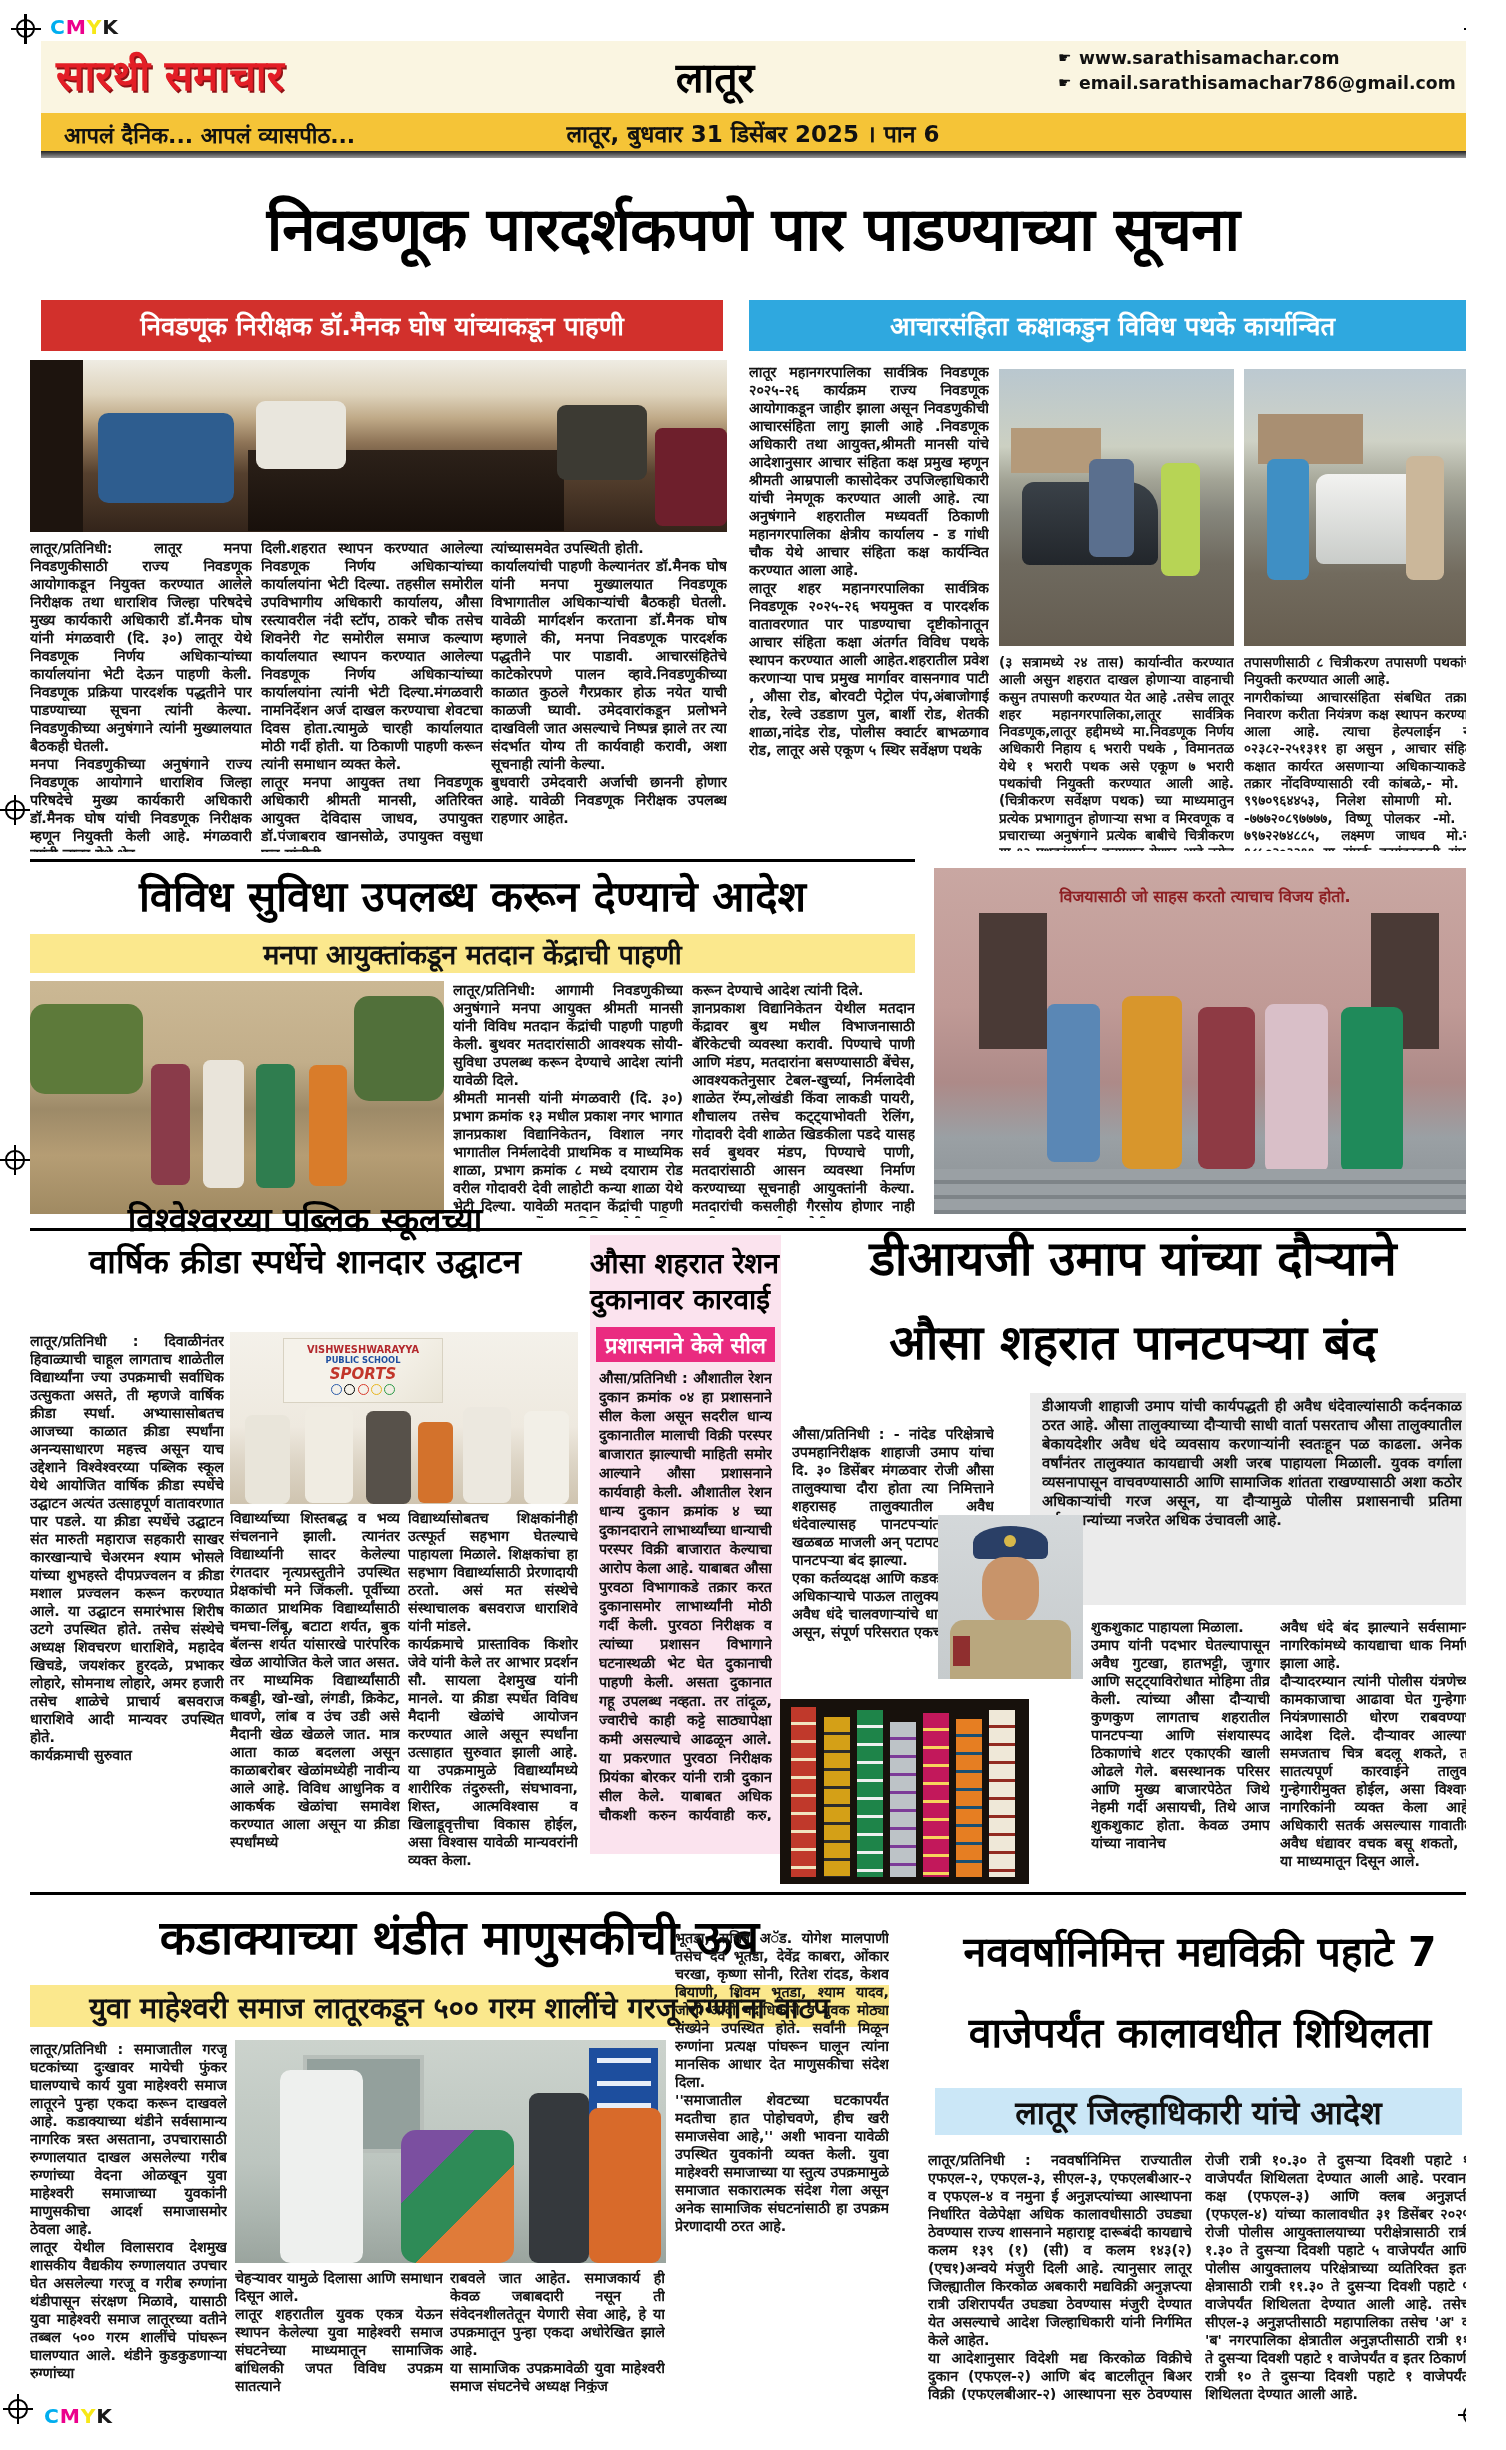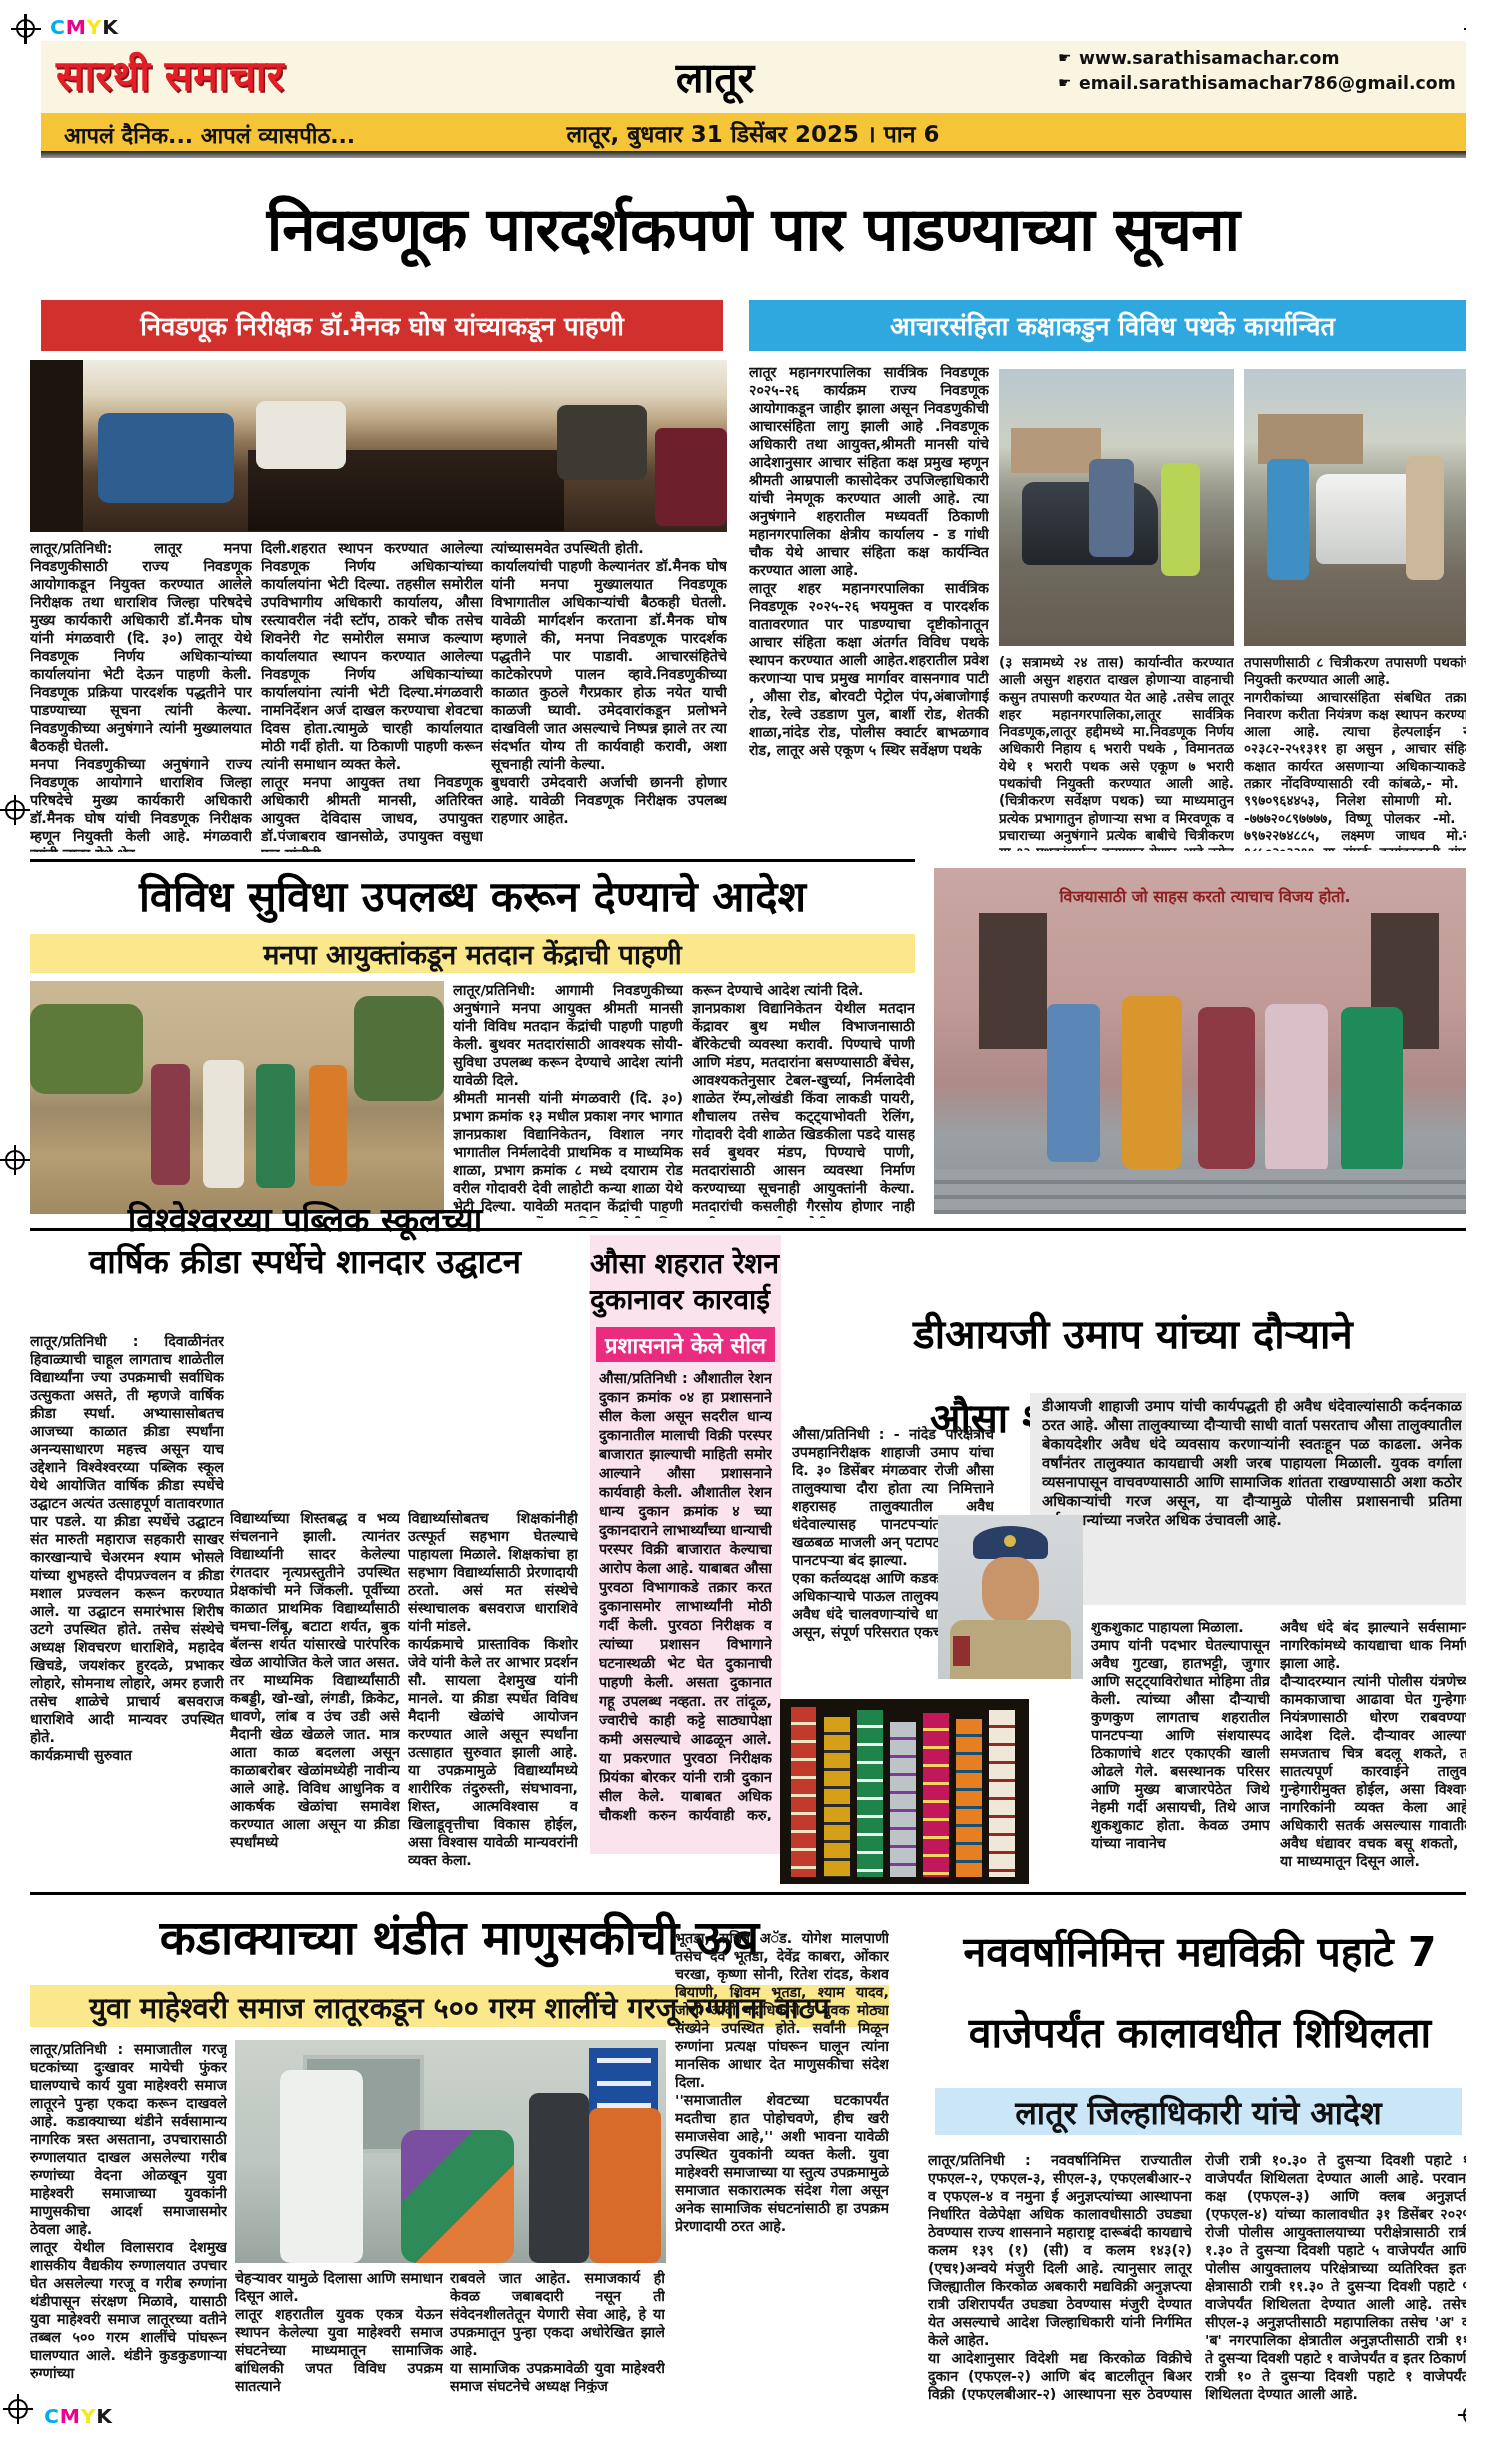--- a/index.html
+++ b/index.html
@@ -195,32 +195,52 @@
 </div>
 
 <div class="rule" style="left:30px;top:1228px;width:1446px;height:3px;"></div>
 
 <div class="h2" style="left:30px;top:1199px;width:550px;font-size:33px;line-height:42px;">
   <div>विश्वेश्वरय्या पब्लिक स्कूलच्या</div>
   <div>वार्षिक क्रीडा स्पर्धेचे शानदार उद्घाटन</div>
 </div>
 <div class="col" style="left:30px;top:1332px;width:194px;height:551px;">लातूर/प्रतिनिधी : दिवाळीनंतर हिवाळ्याची चाहूल लागताच शाळेतील विद्यार्थ्यांना ज्या उपक्रमाची सर्वाधिक उत्सुकता असते, ती म्हणजे वार्षिक क्रीडा स्पर्धा. अभ्यासासोबतच आजच्या काळात क्रीडा स्पर्धांना अनन्यसाधारण महत्त्व असून याच उद्देशाने विश्वेश्वरय्या पब्लिक स्कूल येथे आयोजित वार्षिक क्रीडा स्पर्धेचे उद्घाटन अत्यंत उत्साहपूर्ण वातावरणात पार पडले. या क्रीडा स्पर्धेचे उद्घाटन संत मारुती महाराज सहकारी साखर कारखान्याचे चेअरमन श्याम भोसले यांच्या शुभहस्ते दीपप्रज्वलन व क्रीडा मशाल प्रज्वलन करून करण्यात आले. या उद्घाटन समारंभास शिरीष उटगे उपस्थित होते. तसेच संस्थेचे अध्यक्ष शिवचरण धाराशिवे, महादेव खिचडे, जयशंकर हुरदळे, प्रभाकर लोहारे, सोमनाथ लोहारे, अमर हजारी तसेच शाळेचे प्राचार्य बसवराज धाराशिवे आदी मान्यवर उपस्थित होते.
 कार्यक्रमाची सुरुवात</div>
+<div class="photo" style="left:230px;top:1332px;width:348px;height:172px;background:linear-gradient(180deg,#f4f1ea 0%,#eee9df 55%,#ddd5c6 75%,#cfc4b0 100%);">
+  <div class="schbanner">
+    <div class="t1">VISHWESHWARAYYA</div>
+    <div class="t2">PUBLIC SCHOOL</div>
+    <div class="sports">SPORTS</div>
+    <div class="rings">
+          <i></i>
+          <i></i>
+          <i></i>
+          <i></i>
+          <i></i>
+        </div>
+  </div>
+  <div class="ph" style="left:15px;top:83px;width:45px;height:89px;background:#e9e5da;border-radius:7.5px;"></div>
+  <div class="ph" style="left:75px;top:75px;width:48px;height:96px;background:#f0ece2;border-radius:7.5px;"></div>
+  <div class="ph" style="left:136px;top:79px;width:45px;height:93px;background:#57514a;border-radius:7.5px;"></div>
+  <div class="ph" style="left:188px;top:90px;width:35px;height:81px;background:#d3722c;border-radius:6px;"></div>
+  <div class="ph" style="left:233px;top:75px;width:48px;height:96px;background:#ece8df;border-radius:7.5px;"></div>
+  <div class="ph" style="left:294px;top:79px;width:45px;height:93px;background:#f2efe7;border-radius:7.5px;"></div>
+</div>
 <div class="col" style="left:230px;top:1509px;width:170px;height:374px;">विद्यार्थ्याच्या शिस्तबद्ध व भव्य संचलनाने झाली. त्यानंतर विद्यार्थ्यानी सादर केलेल्या रंगतदार नृत्यप्रस्तुतीने उपस्थित प्रेक्षकांची मने जिंकली. पूर्वीच्या काळात प्राथमिक विद्यार्थ्यांसाठी चमचा-लिंबू, बटाटा शर्यत, बुक बॅलन्स शर्यत यांसारखे पारंपरिक खेळ आयोजित केले जात असत. तर माध्यमिक विद्यार्थ्यांसाठी कबड्डी, खो-खो, लंगडी, क्रिकेट, धावणे, लांब व उंच उडी असे मैदानी खेळ खेळले जात. मात्र आता काळ बदलला असून काळाबरोबर खेळांमध्येही नावीन्य आले आहे. विविध आधुनिक व आकर्षक खेळांचा समावेश करण्यात आला असून या क्रीडा स्पर्धांमध्ये</div>
 <div class="col" style="left:408px;top:1509px;width:170px;height:374px;">विद्यार्थ्यासोबतच शिक्षकांनीही उत्स्फूर्त सहभाग घेतल्याचे पाहायला मिळाले. शिक्षकांचा हा सहभाग विद्यार्थ्यासाठी प्रेरणादायी ठरतो. असं मत संस्थेचे संस्थाचालक बसवराज धाराशिवे यांनी मांडले.
 कार्यक्रमाचे प्रास्ताविक किशोर जेवे यांनी केले तर आभार प्रदर्शन सौ. सायला देशमुख यांनी मानले. या क्रीडा स्पर्धेत विविध मैदानी खेळांचे आयोजन करण्यात आले असून स्पर्धांना उत्साहात सुरुवात झाली आहे. या उपक्रमामुळे विद्यार्थ्यांमध्ये शारीरिक तंदुरुस्ती, संघभावना, शिस्त, आत्मविश्वास व खिलाडूवृत्तीचा विकास होईल, असा विश्वास यावेळी मान्यवरांनी व्यक्त केला.</div>
 
 <div class="ration">
   <div class="t">औसा शहरात रेशन</div>
   <div class="t" style="margin-top:0;">दुकानावर कारवाई</div>
   <div class="k">प्रशासनाने केले सील</div>
   <div class="b">औसा/प्रतिनिधी : औशातील रेशन दुकान क्रमांक ०४ हा प्रशासनाने सील केला असून सदरील धान्य दुकानातील मालाची विक्री परस्पर बाजारात झाल्याची माहिती समोर आल्याने औसा प्रशासनाने कार्यवाही केली. औशातील रेशन धान्य दुकान क्रमांक ४ च्या दुकानदाराने लाभार्थ्यांच्या धान्याची परस्पर विक्री बाजारात केल्याचा आरोप केला आहे. याबाबत औसा पुरवठा विभागाकडे तक्रार करत दुकानासमोर लाभार्थ्यांनी मोठी गर्दी केली. पुरवठा निरीक्षक व त्यांच्या प्रशासन विभागाने घटनास्थळी भेट घेत दुकानाची पाहणी केली. असता दुकानात गहू उपलब्ध नव्हता. तर तांदूळ, ज्वारीचे काही कट्टे साठ्यापेक्षा कमी असल्याचे आढळून आले. या प्रकरणात पुरवठा निरीक्षक प्रियंका बोरकर यांनी रात्री दुकान सील केले. याबाबत अधिक चौकशी करुन कार्यवाही करु, असे पुरवठा विभागाच्या वतीने सांगण्यात आले.</div>
 </div>
 
-<div class="h2" style="left:791px;top:1292px;width:684px;font-size:40px;line-height:84px;">
+<div class="h2" style="left:791px;top:1216px;width:684px;font-size:48px;line-height:84px;">
   <div>डीआयजी उमाप यांच्या दौऱ्याने</div>
   <div>औसा शहरात पानटपऱ्या बंद</div>
 </div>
 <div class="col" style="left:792px;top:1425px;width:202px;height:271px;">औसा/प्रतिनिधी : - नांदेड परिक्षेत्राचे उपमहानिरीक्षक शाहाजी उमाप यांचा दि. ३० डिसेंबर मंगळवार रोजी औसा तालुक्याचा दौरा होता त्या निमित्ताने शहरासह तालुक्यातील अवैध धंदेवाल्यासह पानटपऱ्यांत एकच खळबळ माजली अन् पटापट शहरातील पानटपऱ्या बंद झाल्या.
 एका कर्तव्यदक्ष आणि कडक शिस्तीच्या अधिकाऱ्याचे पाऊल तालुक्यात पडताच अवैध धंदे चालवणाऱ्यांचे धाबे दणाणले असून, संपूर्ण परिसरात एकच</div>
 <div class="graybox">
   <div class="b">डीआयजी शाहाजी उमाप यांची कार्यपद्धती ही अवैध धंदेवाल्यांसाठी कर्दनकाळ ठरत आहे. औसा तालुक्याच्या दौऱ्याची साधी वार्ता पसरताच औसा तालुक्यातील बेकायदेशीर अवैध धंदे व्यवसाय करणाऱ्यांनी स्वतःहून पळ काढला. अनेक वर्षांनंतर तालुक्यात कायद्याची अशी जरब पाहायला मिळाली. युवक वर्गाला व्यसनापासून वाचवण्यासाठी आणि सामाजिक शांतता राखण्यासाठी अशा कठोर अधिकाऱ्यांची गरज असून, या दौऱ्यामुळे पोलीस प्रशासनाची प्रतिमा सर्वसामान्यांच्या नजरेत अधिक उंचावली आहे.</div>
 </div>
 <div class="photo" style="left:938px;top:1515px;width:145px;height:164px;background:linear-gradient(180deg,#d4d8da 0%,#c6cbcd 100%);z-index:5;">
   <div class="ph" style="left:35px;top:10.5px;width:75px;height:33px;background:#2a3f66;border-radius:50% 50% 6px 6px;"></div>

